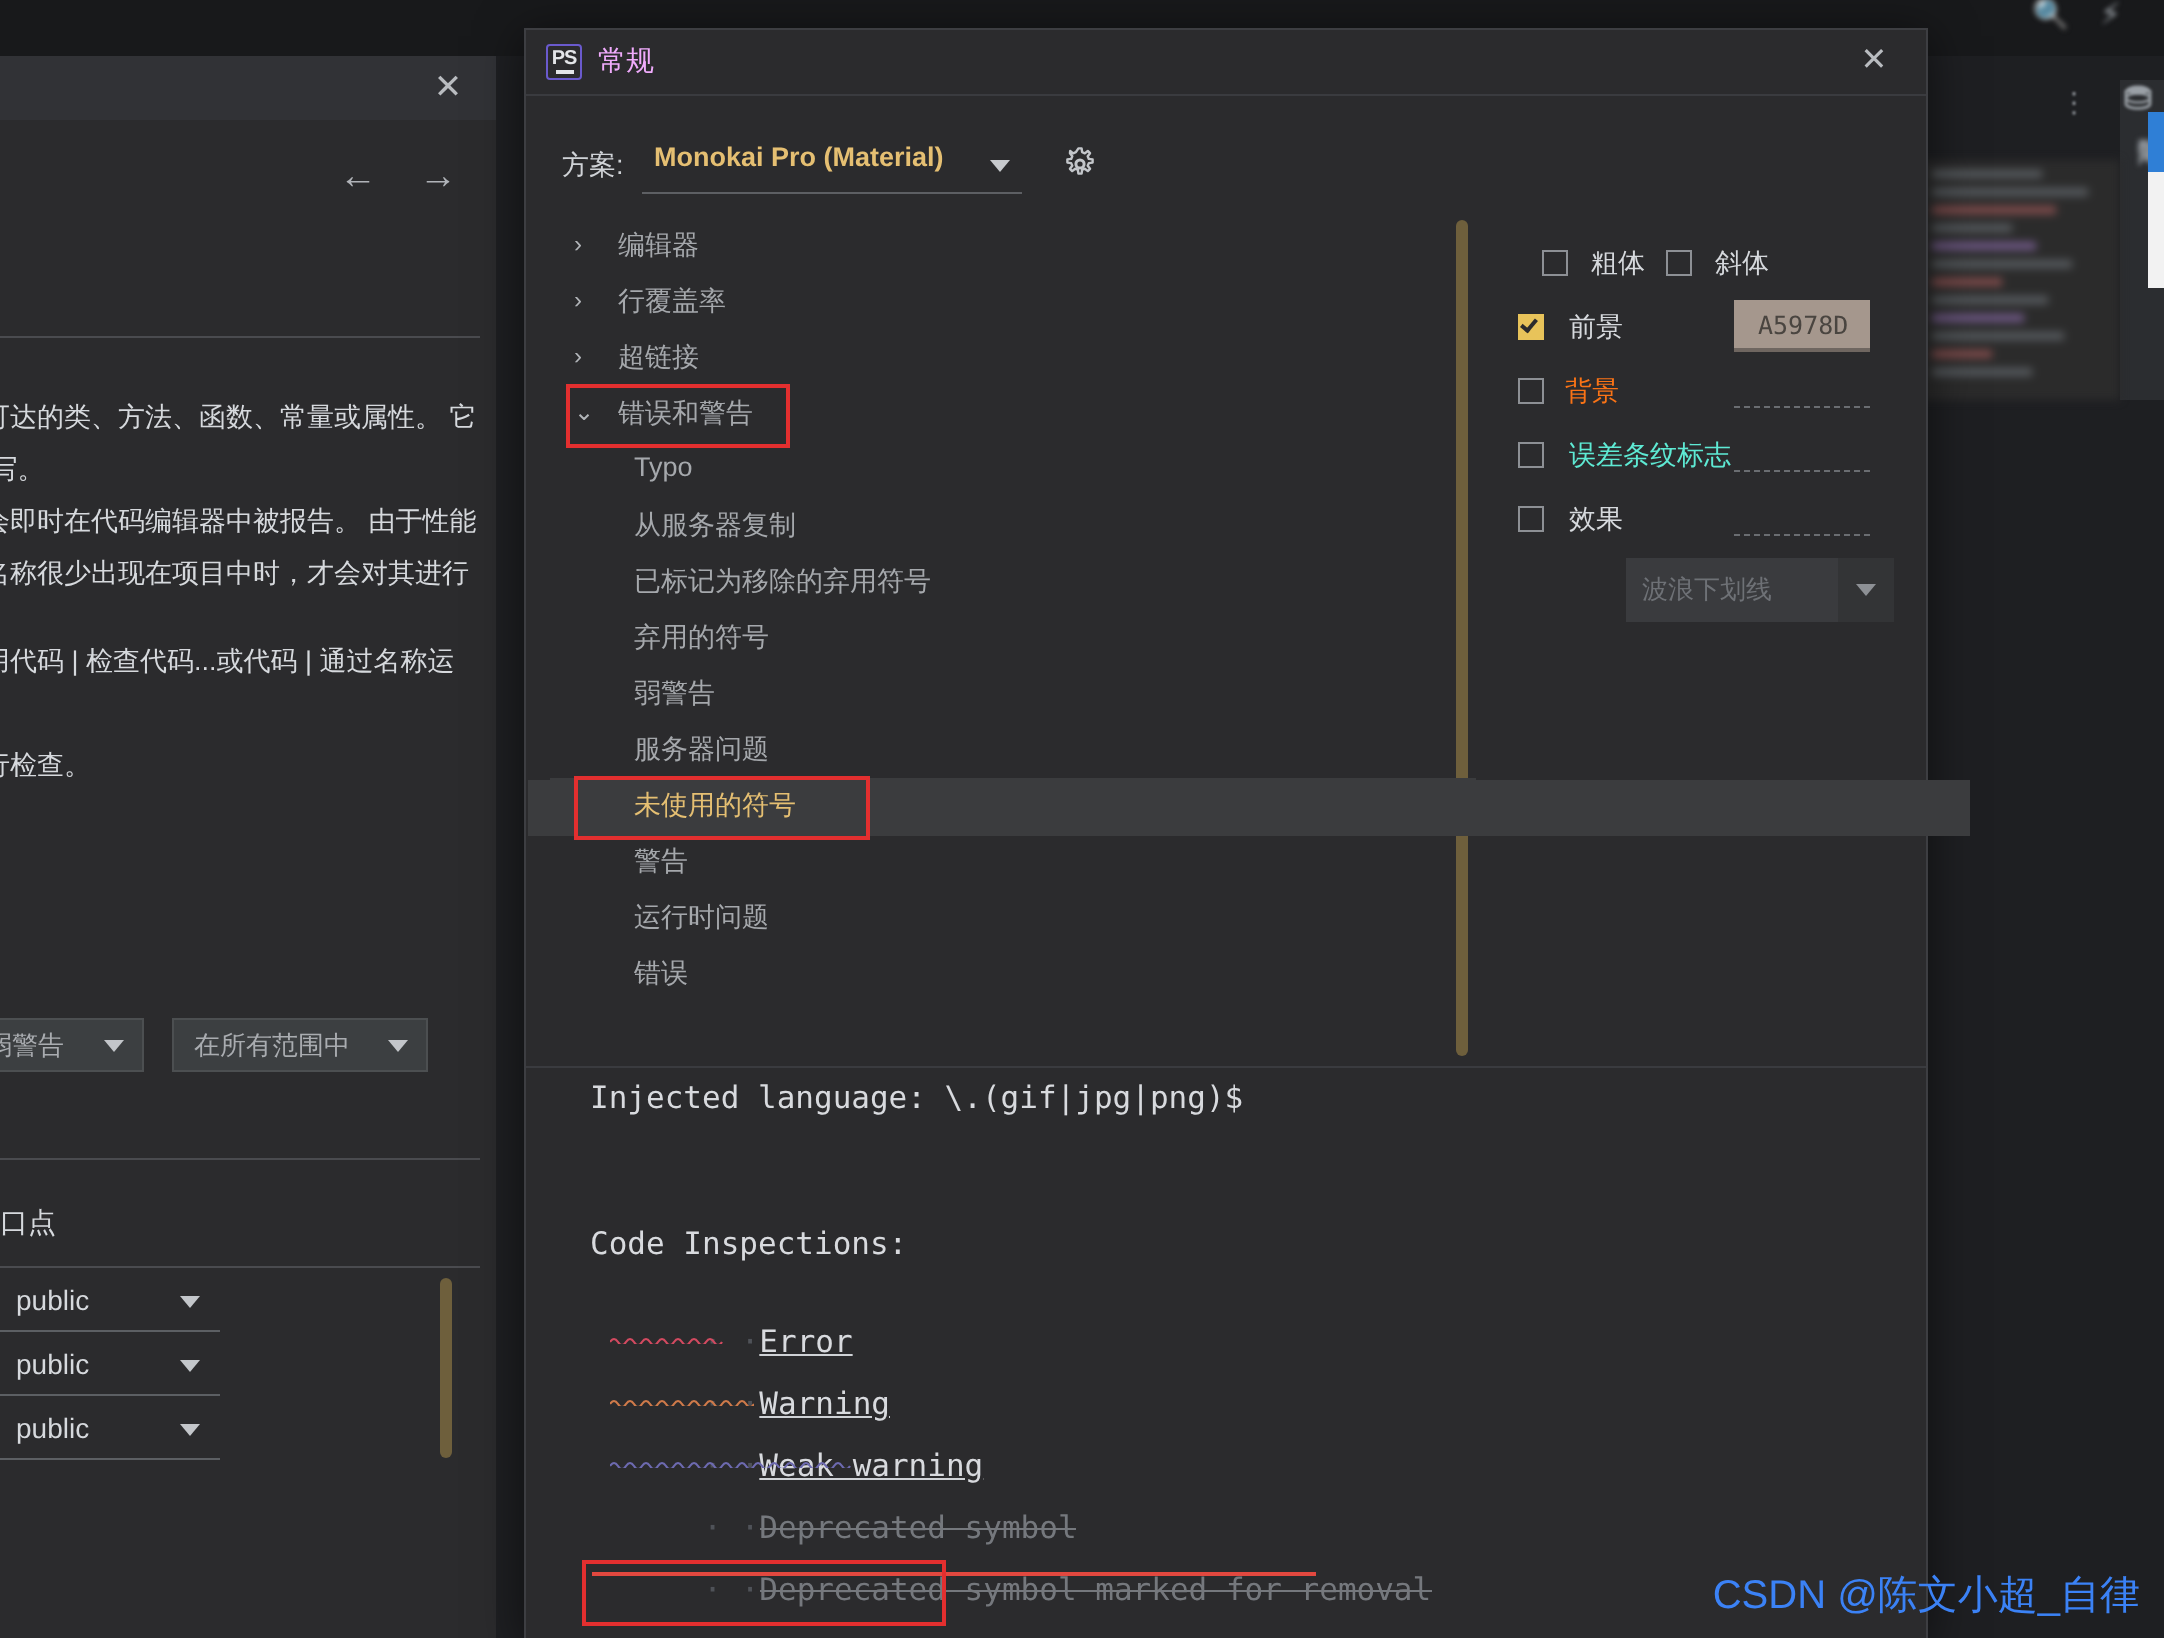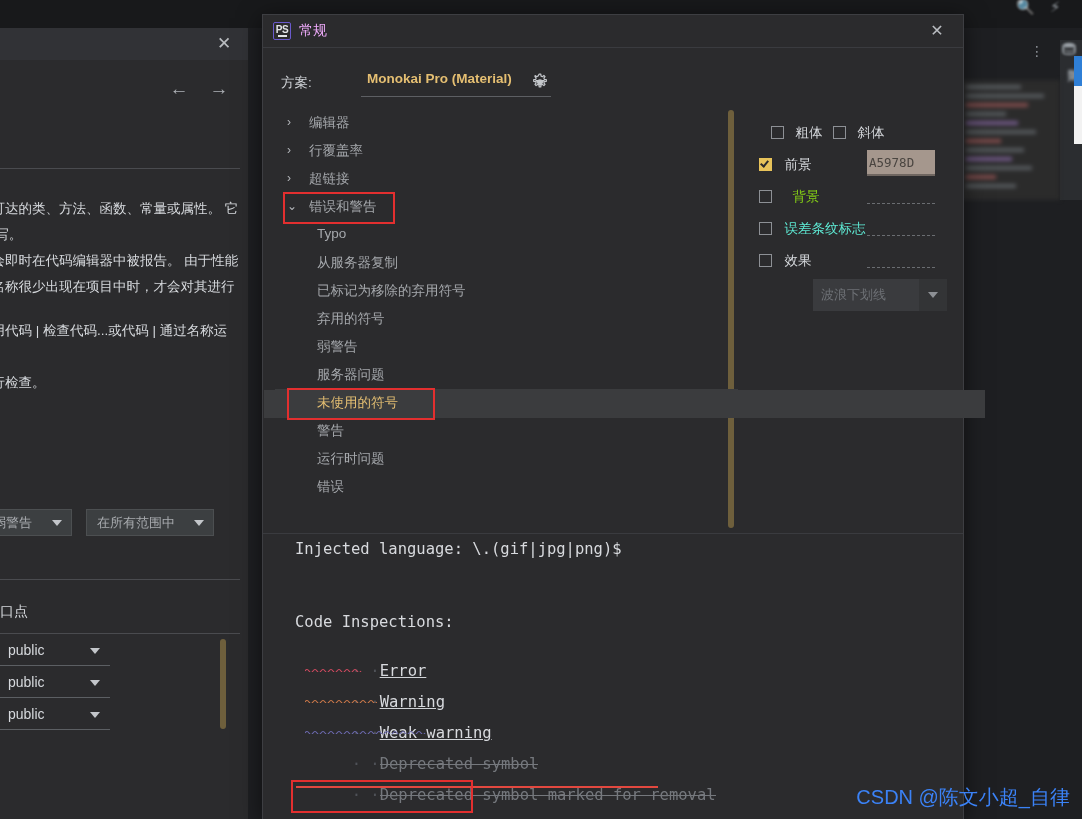--- a/index.html
+++ b/index.html
@@ -81,21 +81,21 @@
       border-radius:2px; color:#e3e5e8; font-size:10px; font-weight:bold; line-height:9px; text-align:center;
       box-sizing:border-box; padding-top:2px; letter-spacing:-0.5px; }
   .ps-badge u { display:block; width:9px; height:1.5px; background:#e3e5e8; margin:1px auto 0; }
   .dlg-title-text { position:absolute; left:36px; top:7px; color:#f0abfc; font-size:14px; }
   .dlg-close { position:absolute; right:16px; top:6px; width:20px; height:20px; color:#b9bcc0;
       font-size:16px; line-height:20px; text-align:center; }
 
   .scheme-row { position:absolute; left:0; top:46px; width:100%; height:46px; }
   .scheme-label { position:absolute; left:18px; top:13px; color:#cfd2d6; font-size:13.5px; }
   .scheme-combo { position:absolute; left:58px; top:8px; width:190px; height:27px;
-      border-bottom:1px solid #5d5f63;margin-left:40px; }
+      border-bottom:1px solid #5d5f63; }
   .scheme-combo .txt { position:absolute; left:6px; top:2px; color:#e5bf72; font-size:13.5px; font-weight:bold; }
   .scheme-combo .caret { position:absolute; right:6px; top:11px; width:0;height:0;
       border-left:5px solid transparent; border-right:5px solid transparent; border-top:6px solid #c7cacd; }
   .gear { position:absolute; left:268px; top:12px; width:18px; height:18px; }
 
   
   .tree { position:absolute; left:12px; top:94px; width:463px; height:420px; }
   .tree-row { position:relative; height:28px; }
   .tree-row .chev { position:absolute; left:12px; top:7px; width:12px; height:12px; color:#b2b5b9;
       font-size:12px; line-height:12px; }
@@ -315,27 +315,27 @@
         <span style="display:inline-block; width:13px; height:13px; background:#e8c35a; border:1.5px solid #e8c35a;
               box-sizing:border-box; vertical-align:-2px; position:relative;">
           <span style="position:absolute; left:2px; top:0px; width:5px; height:8px; border:2px solid #2b2b2d;
                 border-top:none; border-left:none; transform:rotate(40deg); box-sizing:border-box;"></span>
         </span>
         <span style="color:#d6d9dd; font-size:13.5px; margin-left:8px;margin-top:40px;">前景</span>
       </div>
 
       <div style="position:absolute; left:110px; top:35px; width:68px; height:24px; background:#a5978d;
            border-bottom:2px solid #6f6660; display:flex; align-items:center;">
-        <span style="color:#4a4540; font-size:12.5px; font-family:'DejaVu Sans Mono',monospace; padding-left:2px;">A5978D</span>
+        <span style="color:#4a4540; font-size:12.5px; font-family:'DejaVu Sans Mono',monospace; padding-left:12px;">A5978D</span>
       </div>
 
       <div style="position:absolute; left:2px; top:72px;">
         <span style="display:inline-block; width:13px; height:13px; border:1.5px solid #8d9095;
               box-sizing:border-box; vertical-align:-2px;"></span>
-        <span style="color:#84cc16; font-size:13.5px; margin-left:16px;">背景</span>
+        <span style="color:#f97316; font-size:13.5px; margin-left:6px;">背景</span>
       </div>
       <div style="position:absolute; left:110px; top:88px; width:68px; height:0;
            border-bottom:1px dashed #6a6d71;"></div>
 
       <div style="position:absolute; left:2px; top:104px;">
         <span style="display:inline-block; width:13px; height:13px; border:1.5px solid #8d9095;
               box-sizing:border-box; vertical-align:-2px;"></span>
         <span style="color:#5eead4; font-size:13.5px; margin-left:8px;">误差条纹标志</span>
       </div>
       <div style="position:absolute; left:110px; top:120px; width:68px; height:0;

